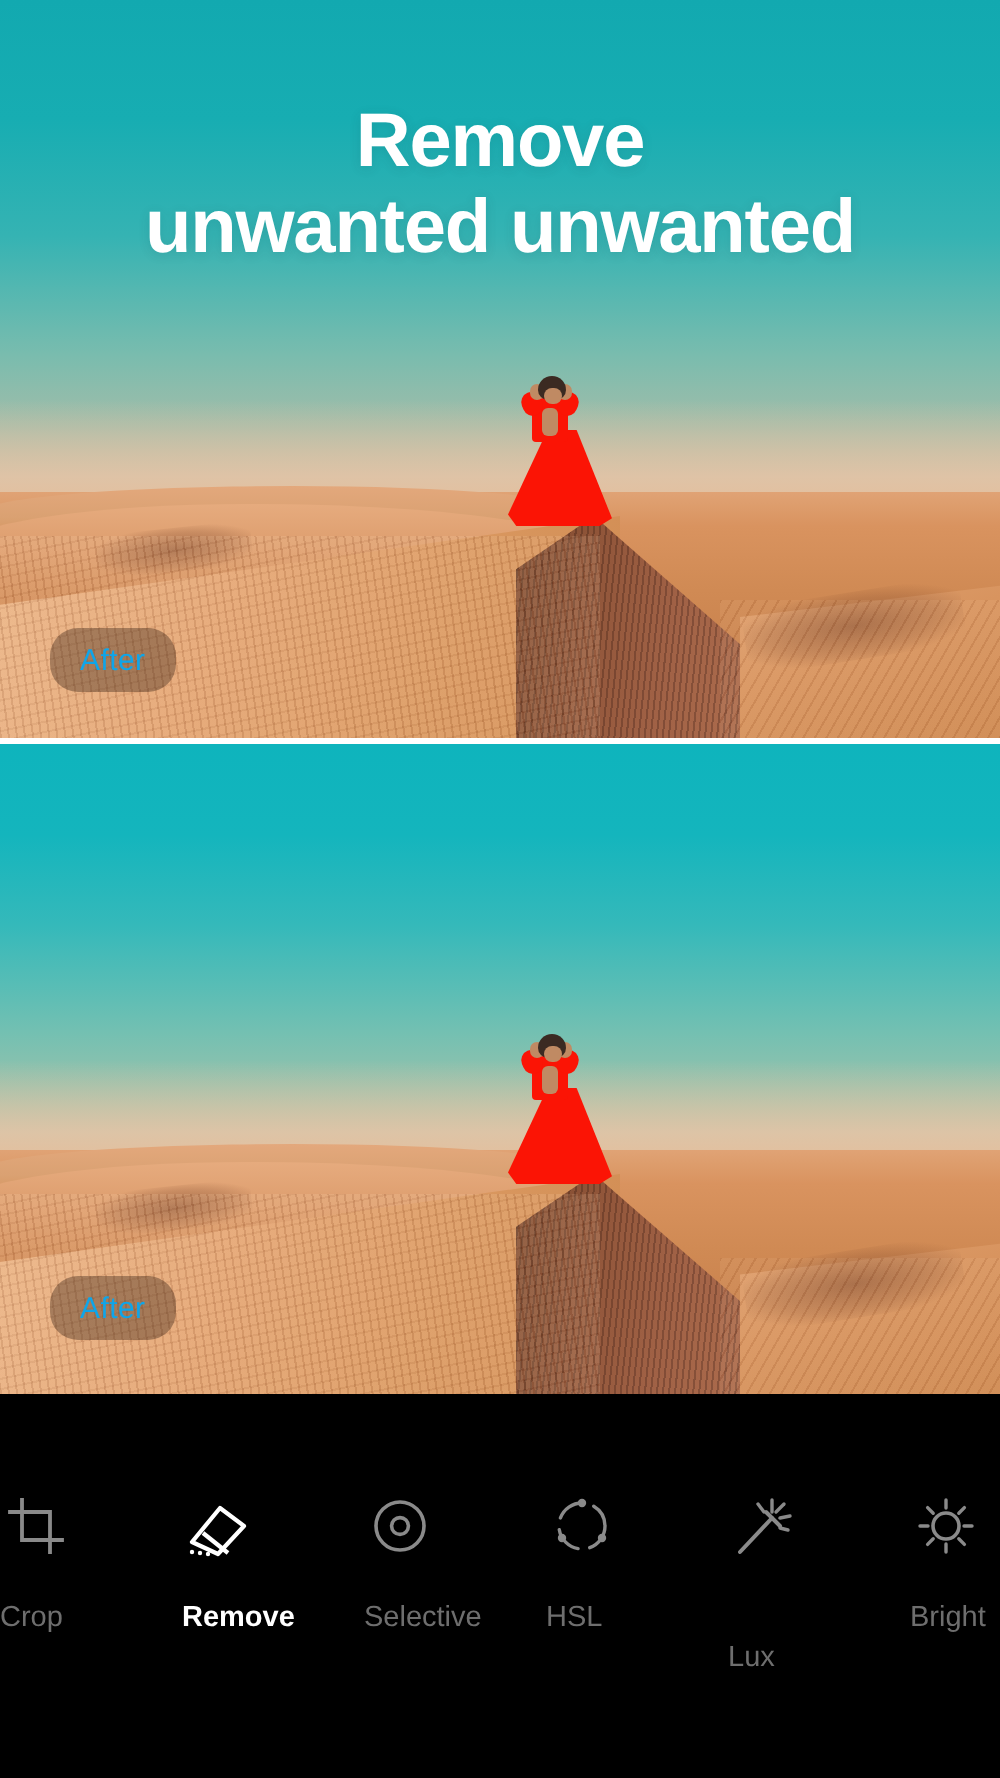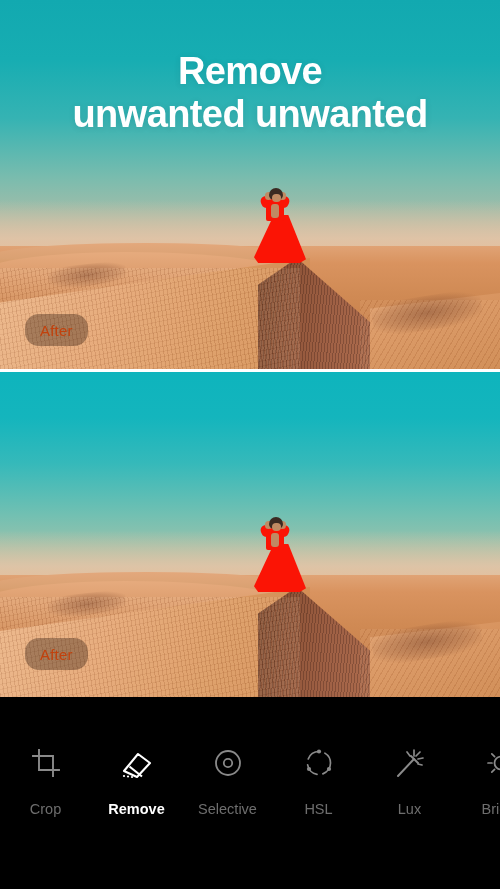--- a/index.html
+++ b/index.html
@@ -130,21 +130,21 @@
   .w-arm   { position:absolute; background:#fb1405; }
 
   
   .badge {
     position:absolute;
     display:flex; align-items:center; justify-content:center;
     height:27px;
     padding:16px 15px;
     border-radius:14px;
     background:rgba(35,18,8,0.34);
-    color:#c2410c;
+    color:#0ea5e9;
     font-size:15px;
     letter-spacing:.2px;
     z-index:4;
   }
   #badge-after  { left:25px; top:314px; }
   #badge-before { left:25px; top:638px; }
 
   
   #title {
     position:absolute; left:0; top:50px; width:500px;
@@ -162,21 +162,21 @@
   
   #toolbar {
     position:absolute; left:0; top:697px; width:500px; height:192px;
     background:#000000;
     z-index:7;
   }
   .tool {
     position:absolute;
     top:48px;
     width:91px;
-    display:flex; flex-direction:column; align-items:center;
+    display:flex; flex-direction:column; 
   }
   .tool .ic {
     width:36px; height:36px;
     display:flex; align-items:center; justify-content:center;
   }
   .tool .lb {
     margin-top:20px;
     font-size:14.5px;
     color:#6e6e6e;
     white-space:nowrap;
@@ -305,21 +305,21 @@
     <div class="tool" style="left:182px;">
       <span class="ic">
         <svg width="30" height="30" viewBox="0 0 30 30">
           <circle cx="15" cy="15" r="12" stroke="#8a8a8a" stroke-width="1.8" fill="none"></circle>
           <circle cx="15" cy="15" r="4.2" stroke="#8a8a8a" stroke-width="1.8" fill="none"></circle>
         </svg>
       </span>
       <span class="lb">Selective</span>
     </div>
 
-    <div class="tool" style="left:364px;">
+    <div class="tool" style="left:364px;gap:20px;">
       <span class="ic">
         <svg width="32" height="32" viewBox="0 0 32 32">
           <path d="M4 29 L20 12" stroke="#8a8a8a" stroke-width="2" fill="none" stroke-linecap="round"></path>
           <path d="M17 9 L24 16" stroke="#8a8a8a" stroke-width="2" fill="none" stroke-linecap="round"></path>
           <path d="M20 3 L20 9" stroke="#8a8a8a" stroke-width="1.7" stroke-linecap="round"></path>
           <path d="M26 5 L22 9" stroke="#8a8a8a" stroke-width="1.7" stroke-linecap="round"></path>
           <path d="M29 11 L24 12" stroke="#8a8a8a" stroke-width="1.7" stroke-linecap="round"></path>
           <path d="M13 5 L16 9" stroke="#8a8a8a" stroke-width="1.7" stroke-linecap="round"></path>
           <path d="M28 18 L24 17" stroke="#8a8a8a" stroke-width="1.7" stroke-linecap="round"></path>
         </svg>

